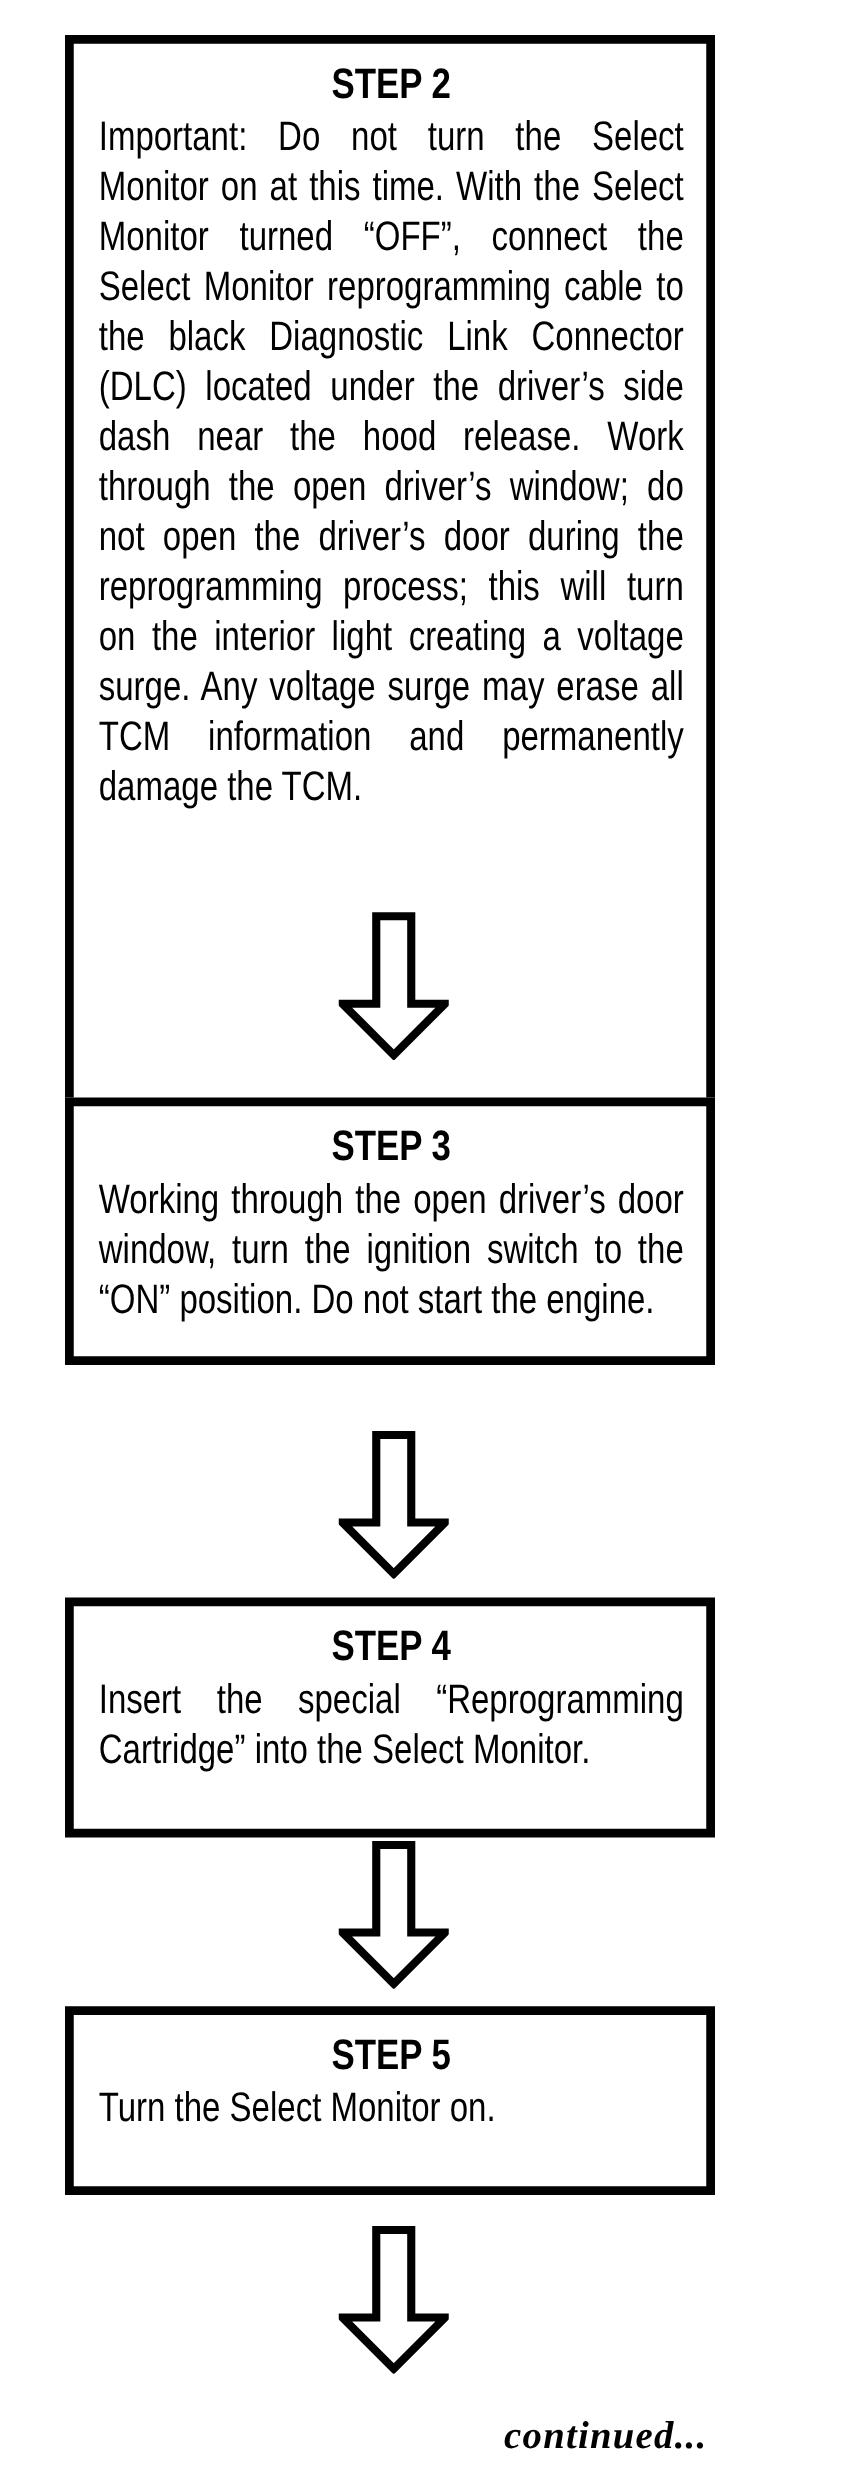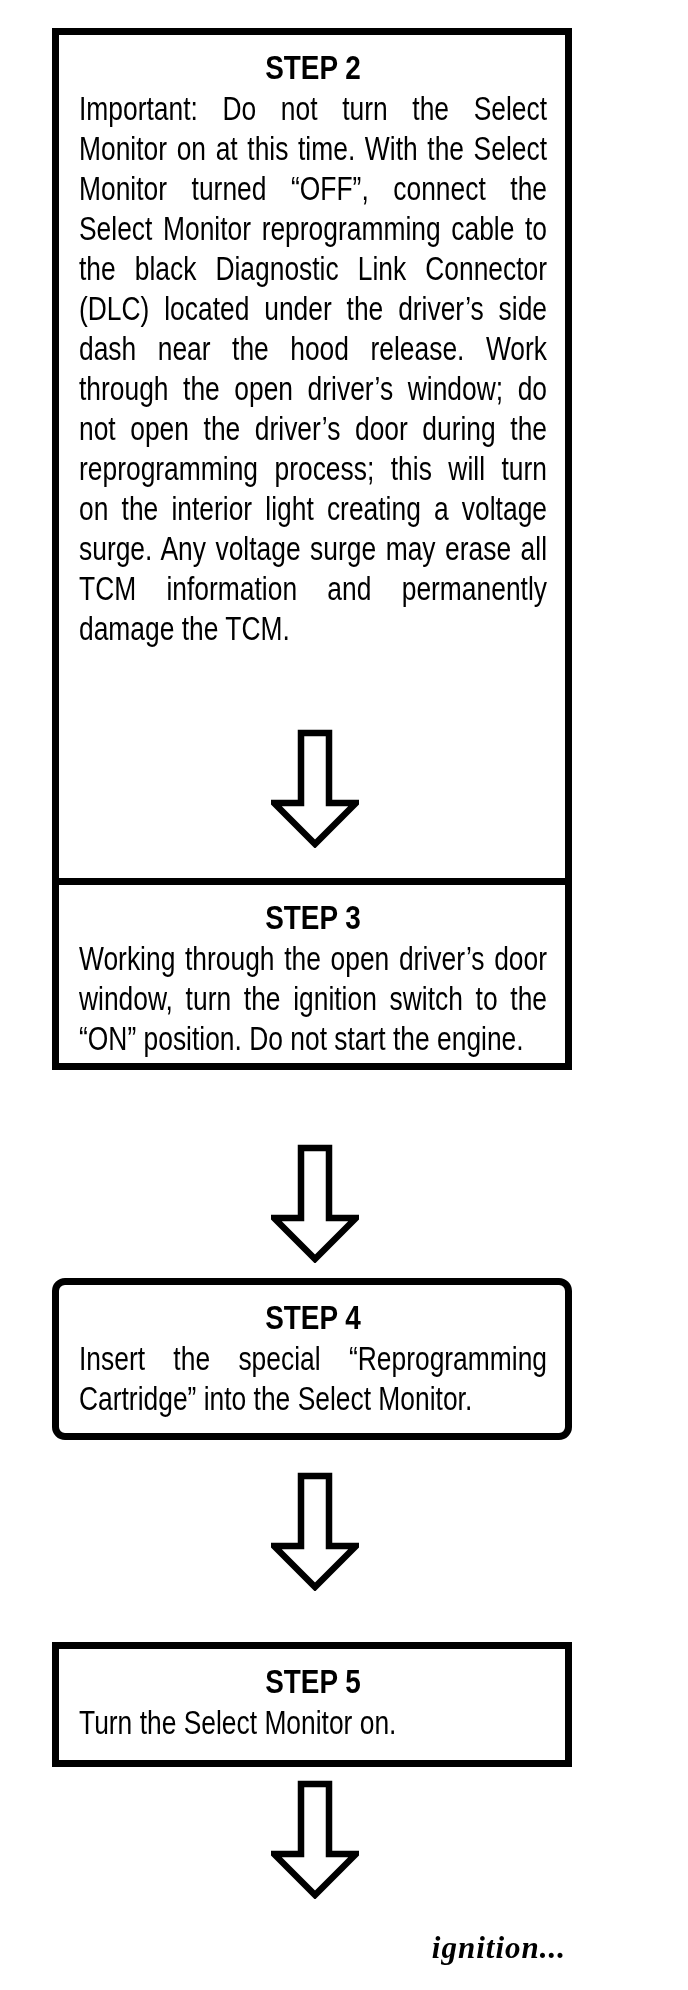--- a/index.html
+++ b/index.html
@@ -65,42 +65,42 @@
 
   <div class="step-box" style="top:28px; height:868px;">
     <div class="step-title">STEP 2</div>
     <div class="step-body">Important: Do not turn the Select Monitor on at this time. With the Select Monitor turned “OFF”, connect the Select Monitor reprogramming cable to the black Diagnostic Link Connector (DLC) located under the driver’s side dash near the hood release. Work through the open driver’s window; do not open the driver’s door during the reprogramming process; this will turn on the interior light creating a voltage surge. Any voltage surge may erase all TCM information and permanently damage the TCM.</div>
   </div>
 
   <svg class="arrow" style="top:729px;" viewBox="0 0 88 119" aria-hidden="true">
     <polygon points="30,4 58,4 58,74 85,74 44,115 3,74 30,74" fill="#ffffff" stroke="#000000" stroke-width="6.5" stroke-linejoin="miter"></polygon>
   </svg>
 
-  <div class="step-box" style="top:878px; height:192px;">
+  <div class="step-box" style="top:878px; height:214px;">
     <div class="step-title">STEP 3</div>
     <div class="step-body">Working through the open driver’s door window, turn the ignition switch to the “ON” position. Do not start the engine.</div>
   </div>
 
   <svg class="arrow" style="top:1144px;" viewBox="0 0 88 119" aria-hidden="true">
     <polygon points="30,4 58,4 58,74 85,74 44,115 3,74 30,74" fill="#ffffff" stroke="#000000" stroke-width="6.5" stroke-linejoin="miter"></polygon>
   </svg>
 
-  <div class="step-box" style="top:1278px; height:162px;border-radius:13px;">
+  <div class="step-box" style="top:1278px; height:192px;">
     <div class="step-title">STEP 4</div>
     <div class="step-body">Insert the special “Reprogramming Cartridge” into the Select Monitor.</div>
   </div>
 
   <svg class="arrow" style="top:1472px;" viewBox="0 0 88 119" aria-hidden="true">
     <polygon points="30,4 58,4 58,74 85,74 44,115 3,74 30,74" fill="#ffffff" stroke="#000000" stroke-width="6.5" stroke-linejoin="miter"></polygon>
   </svg>
 
-  <div class="step-box" style="top:1642px; height:125px;">
+  <div class="step-box" style="top:1605px; height:151px;">
     <div class="step-title">STEP 5</div>
     <div class="step-body">Turn the Select Monitor on.</div>
   </div>
 
   <svg class="arrow" style="top:1780px;" viewBox="0 0 88 119" aria-hidden="true">
     <polygon points="30,4 58,4 58,74 85,74 44,115 3,74 30,74" fill="#ffffff" stroke="#000000" stroke-width="6.5" stroke-linejoin="miter"></polygon>
   </svg>
 
-  <div class="continued">ignition...</div>
+  <div class="continued">continued...</div>
 
 </div>
 
 </body></html>

